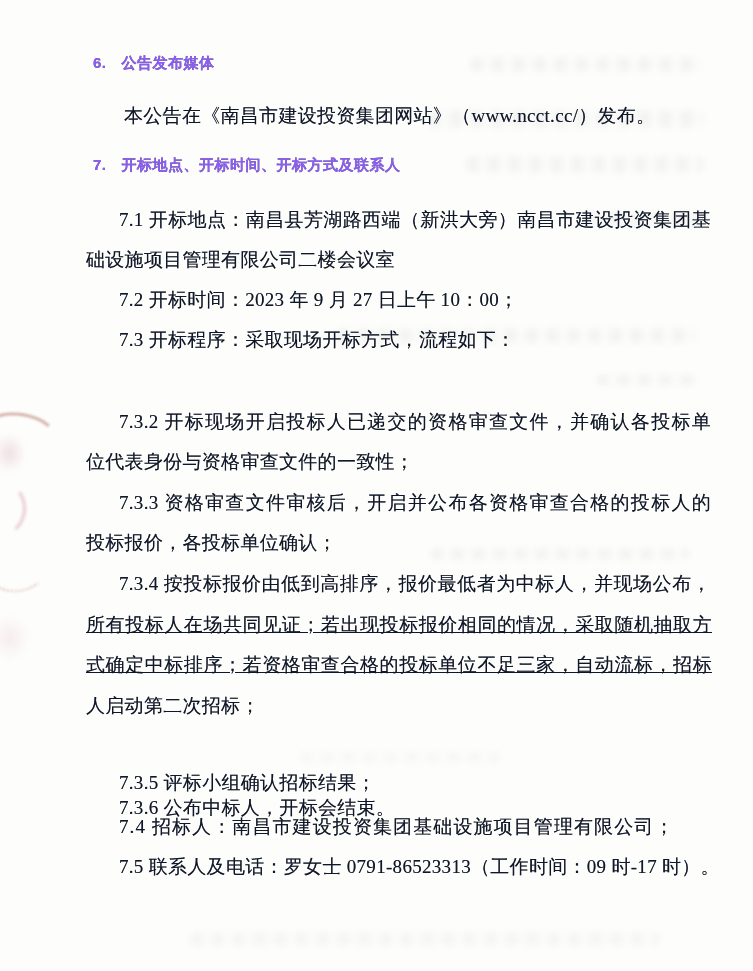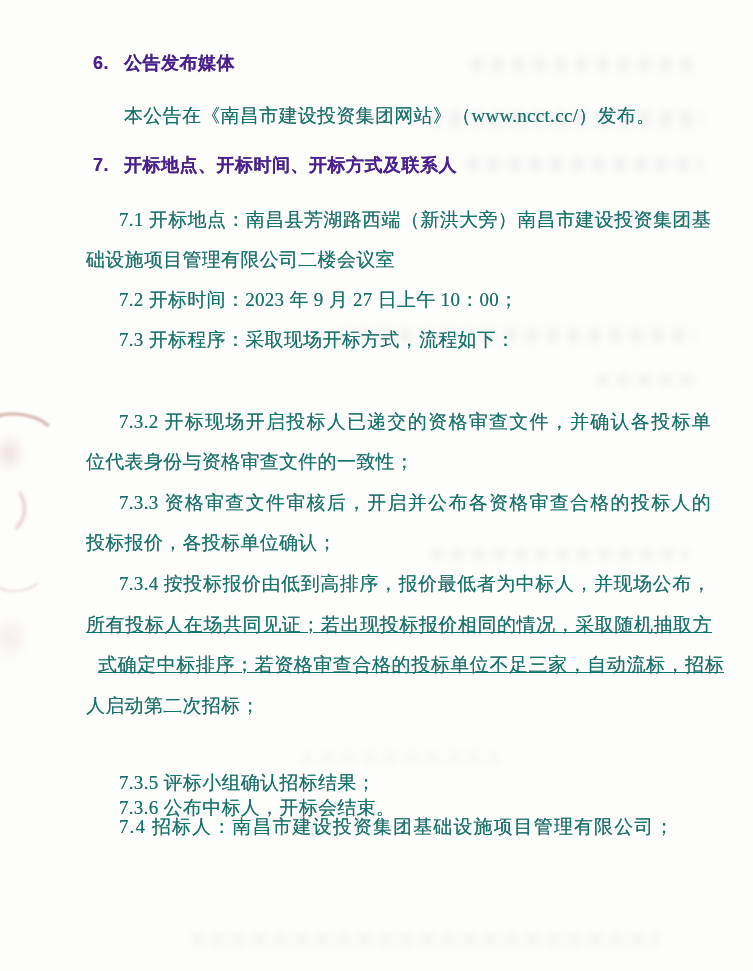--- a/index.html
+++ b/index.html
@@ -16,28 +16,28 @@
     font-family: "Liberation Serif", "DejaVu Serif", serif;
     color: #262626;
   }
   
   .ln {
     position: absolute;
     white-space: nowrap;
     font-size: 19px;
     line-height: 26px;
     letter-spacing: 0.3px;
-    color: #0f766e;
+    color: #0f172a;
     text-shadow: 0 0 0.4px rgba(30,30,30,0.55);
   }
   .heading {
     font-family: "Liberation Sans", "DejaVu Sans", sans-serif;
     font-weight: 700;
-    font-size: 18px;
-    color: #4c1d95;
+    font-size: 15px;
+    color: #8b5cf6;
     letter-spacing: 0.5px;
     text-shadow: 0 0 0.5px rgba(20,20,20,0.7);
   }
   .heading .hnum { margin-right: 15px; }
   .flush  { left: 86px; }
   .indent { left: 119px; }
   .fillF, .fillI {
     white-space: normal;
     word-break: break-all;
     text-align: justify;
@@ -127,19 +127,20 @@
   <div class="ln indent fillI" style="top:207px;">7.1 开标地点：南昌县芳湖路西端（新洪大旁）南昌市建设投资集团基</div>
   <div class="ln flush" style="top:247px;">础设施项目管理有限公司二楼会议室</div>
   <div class="ln indent" style="top:287px;">7.2 开标时间：2023 年 9 月 27 日上午 10：00；</div>
   <div class="ln indent" style="top:327px;">7.3 开标程序：采取现场开标方式，流程如下：</div>
   <div class="ln indent fillI" style="top:409px;">7.3.2 开标现场开启投标人已递交的资格审查文件，并确认各投标单</div>
   <div class="ln flush" style="top:449px;">位代表身份与资格审查文件的一致性；</div>
   <div class="ln indent fillI" style="top:490px;">7.3.3 资格审查文件审核后，开启并公布各资格审查合格的投标人的</div>
   <div class="ln flush" style="top:530px;">投标报价，各投标单位确认；</div>
   <div class="ln indent fillI" style="top:571px;">7.3.4 按投标报价由低到高排序，报价最低者为中标人，并现场公布，</div>
   <div class="ln flush fillF" style="top:612px;">所有投标人在场共同见证；若出现投标报价相同的情况，采取随机抽取方</div>
-  <div class="ln flush fillF" style="top:652px;margin-left:12px;">式确定中标排序；若资格审查合格的投标单位不足三家，自动流标，招标</div>
+  <div class="ln flush fillF" style="top:652px;">式确定中标排序；若资格审查合格的投标单位不足三家，自动流标，招标</div>
   <div class="ln flush" style="top:693px;">人启动第二次招标；</div>
   <div class="ln indent" style="top:733px;margin-top:37px;">7.3.5 评标小组确认招标结果；</div>
   <div class="ln indent" style="top:795px;">7.3.6 公布中标人，开标会结束。</div>
   <div class="ln indent ls" style="top:814px;">7.4 招标人：南昌市建设投资集团基础设施项目管理有限公司；</div>
+  <div class="ln indent" style="top:854px;">7.5 联系人及电话：罗女士 0791-86523313（工作时间：09 时-17 时）。</div>
 
 </div>
 
 </body></html>

